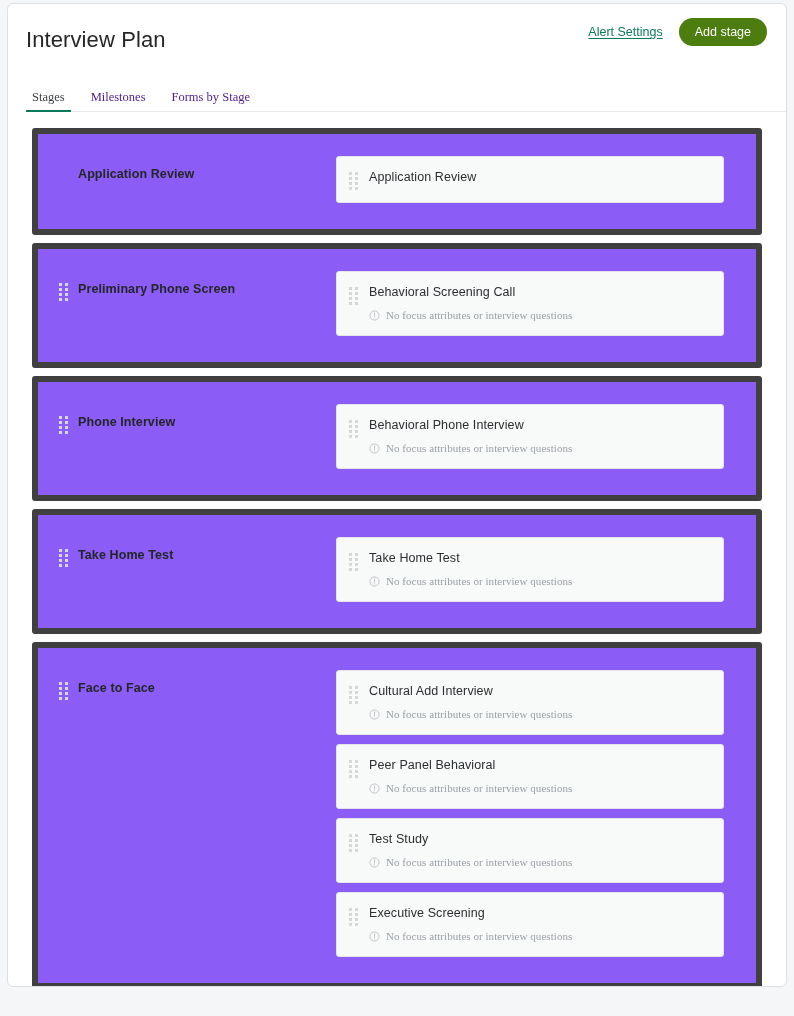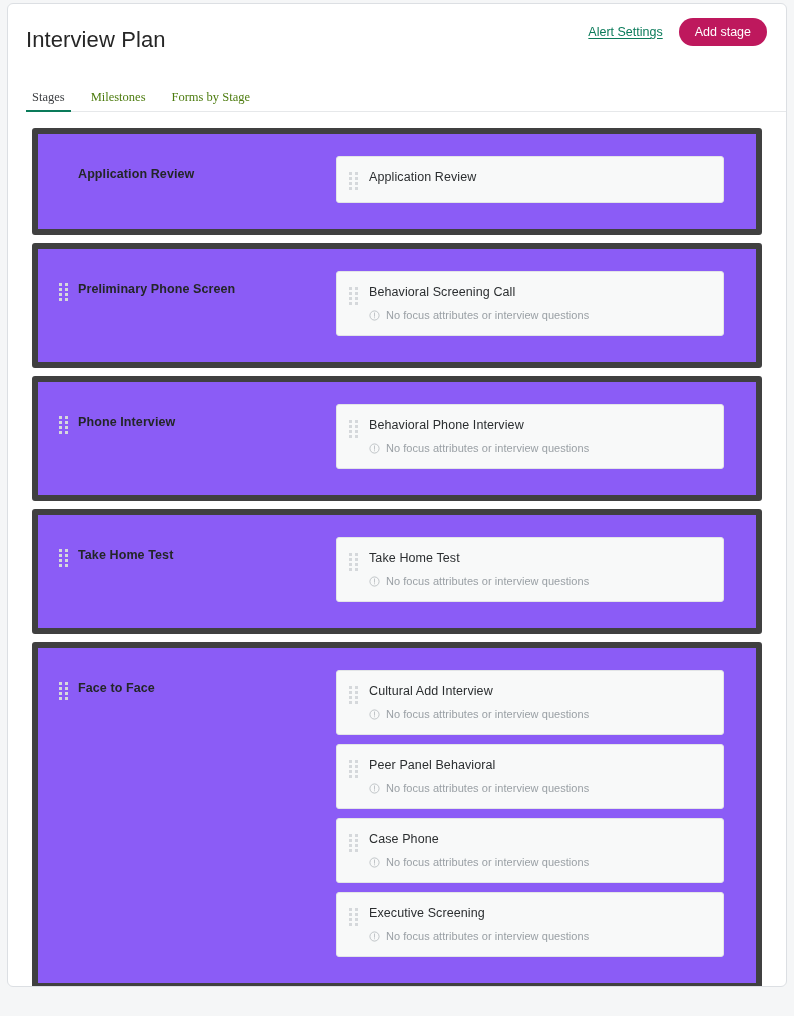--- a/index.html
+++ b/index.html
@@ -53,21 +53,21 @@
   .alert-settings-link {
     font-size: 12.5px;
     color: #0a7b5a;
     text-decoration: underline;
     text-underline-offset: 2px;
     cursor: pointer;
     font-weight: 400;
     white-space: nowrap;
   }
   .add-stage-button {
-    background: #be185d;
+    background: #4d7c0f;
     color: #ffffff;
     border: none;
     border-radius: 14px;
     font-size: 12.5px;
     font-family: "Liberation Sans", sans-serif;
     padding: 0 16px;
     height: 28px;
     line-height: 28px;
     cursor: pointer;
     white-space: nowrap;
@@ -86,21 +86,21 @@
     content: "";
     position: absolute;
     left: 24px;
     right: 0;
     bottom: 0;
     height: 1px;
     background: #e6e8ea;
   }
   .tab-item {
     font-size: 12.5px;
-    color: #4d7c0f;
+    color: #4c1d95;
     padding: 0 6px 7px 6px;
     margin-right: 14px;
     cursor: pointer;
     position: relative;
     white-space: nowrap;
   }
   .tab-item.active {
     color: #3d3f42;
     font-weight: 400;
   }
@@ -212,20 +212,21 @@
     font-size: 12.5px;
     color: #2b2e30;
     line-height: 15px;
     letter-spacing: 0.1px;
   }
   .item-meta {
     display: flex;
     align-items: center;
     gap: 6px;
     margin-top: 9px;
+    font-family: Liberation Serif, serif;
   }
   .info-icon {
     width: 11px;
     height: 11px;
     flex: 0 0 11px;
     display: block;
   }
   .item-meta-text {
     font-size: 11px;
     color: #9aa0a5;
@@ -484,21 +485,21 @@
                 <i></i>
                 <i></i>
                 <i></i>
                 <i></i>
                 <i></i>
                 <i></i>
                 <i></i>
               </span>
             </div>
             <div class="item-body">
-              <div class="item-title">Case Phone</div>
+              <div class="item-title">Test Study</div>
               <div class="item-meta">
                 <svg class="info-icon" viewBox="0 0 12 12">
                   <circle cx="6" cy="6" r="5" fill="none" stroke="#b5babe" stroke-width="0.9"></circle>
                   <line x1="6" y1="3.2" x2="6" y2="6.8" stroke="#b5babe" stroke-width="0.9" stroke-linecap="round"></line>
                   <circle cx="6" cy="8.4" r="0.55" fill="#b5babe"></circle>
                 </svg>
                 <span class="item-meta-text">No focus attributes or interview questions</span>
               </div>
             </div>
           </div>

